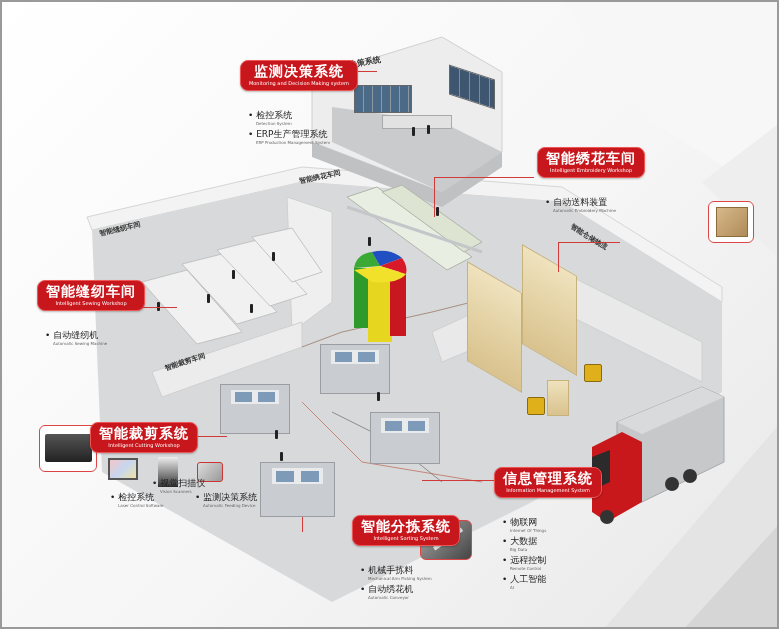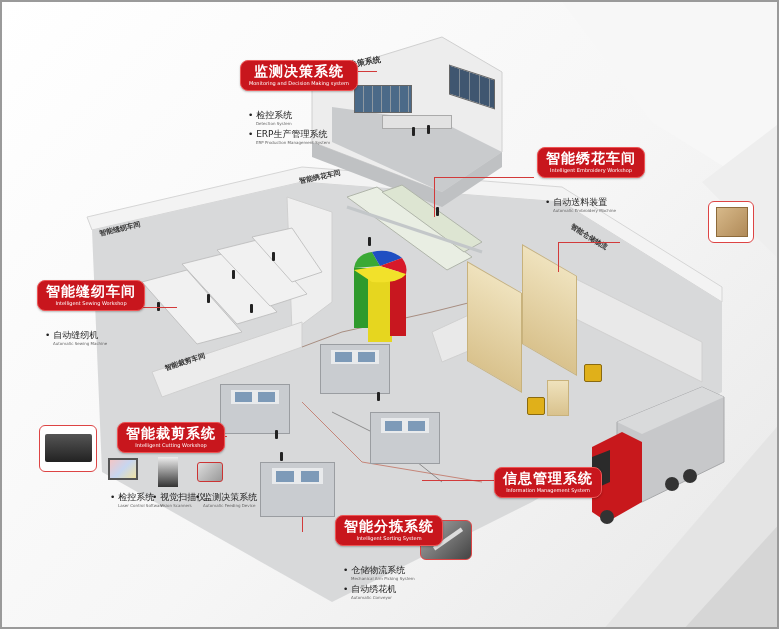--- a/index.html
+++ b/index.html
@@ -198,60 +198,78 @@
       <div class="item">
           <span class="izh">自动缝纫机</span>
           <span class="ien">Automatic Sewing Machine</span>
         </div>
     </div>
   </div>
 
   <div class="thumb" style="left:37px;top:423px;width:58px;height:47px">
     <div style="position:absolute;left:5px;top:8px;width:47px;height:28px;background:linear-gradient(180deg,#555,#222);border-radius:2px"></div>
   </div>
-  <div class="callout" style="left:115px;top:420px">
+  <div class="callout" style="left:88px;top:420px">
     <div class="pill">
       <span class="zh">智能裁剪系统</span>
       <span class="en">Intelligent Cutting Workshop</span>
     </div>
   </div>
   <div style="position:absolute;left:106px;top:456px;width:30px;height:22px;background:linear-gradient(135deg,#f3c6c6,#c7d6f0,#f0e3a5);border:2px solid #555"></div>
   <div style="position:absolute;left:156px;top:455px;width:20px;height:30px;background:linear-gradient(180deg,#eee,#333)"></div>
   <div style="position:absolute;left:195px;top:460px;width:26px;height:20px;background:linear-gradient(135deg,#ddd,#999);border:1px solid #c33;border-radius:3px"></div>
   <div class="item" style="position:absolute;left:100px;top:490px">
       <span class="izh">检控系统</span>
       <span class="ien">Laser Control Software</span>
     </div>
-  <div class="item" style="position:absolute;left:142px;top:490px">
+  <div class="item" style="position:absolute;left:142px;top:476px">
       <span class="izh">视觉扫描仪</span>
       <span class="ien">Vision Scanners</span>
     </div>
   <div class="item" style="position:absolute;left:185px;top:490px">
       <span class="izh">监测决策系统</span>
       <span class="ien">Automatic Feeding Device</span>
     </div>
 
   <div class="callout" style="left:492px;top:465px">
     <div class="pill">
       <span class="zh">信息管理系统</span>
       <span class="en">Information Management System</span>
     </div>
+    <div class="items">
+      <div class="item">
+          <span class="izh">物联网</span>
+          <span class="ien">Internet Of Things</span>
+        </div>
+      <div class="item">
+          <span class="izh">大数据</span>
+          <span class="ien">Big Data</span>
+        </div>
+      <div class="item">
+          <span class="izh">远程控制</span>
+          <span class="ien">Remote Control</span>
+        </div>
+      <div class="item">
+          <span class="izh">人工智能</span>
+          <span class="ien">AI</span>
+        </div>
+    </div>
   </div>
 
   <div class="thumb" style="left:418px;top:518px;width:52px;height:40px;background:linear-gradient(135deg,#aaa,#444)">
     <div style="position:absolute;left:10px;top:16px;width:34px;height:4px;background:#ddd;transform:rotate(-35deg)"></div>
   </div>
-  <div class="callout" style="left:333px;top:513px">
+  <div class="callout" style="left:350px;top:513px">
     <div class="pill">
       <span class="zh">智能分拣系统</span>
       <span class="en">Intelligent Sorting System</span>
     </div>
     <div class="items">
       <div class="item">
-          <span class="izh">仓储物流系统</span>
+          <span class="izh">机械手拣料</span>
           <span class="ien">Mechanical Arm Picking System</span>
         </div>
       <div class="item">
           <span class="izh">自动绣花机</span>
           <span class="ien">Automatic Conveyor</span>
         </div>
     </div>
   </div>
 
 </div>

